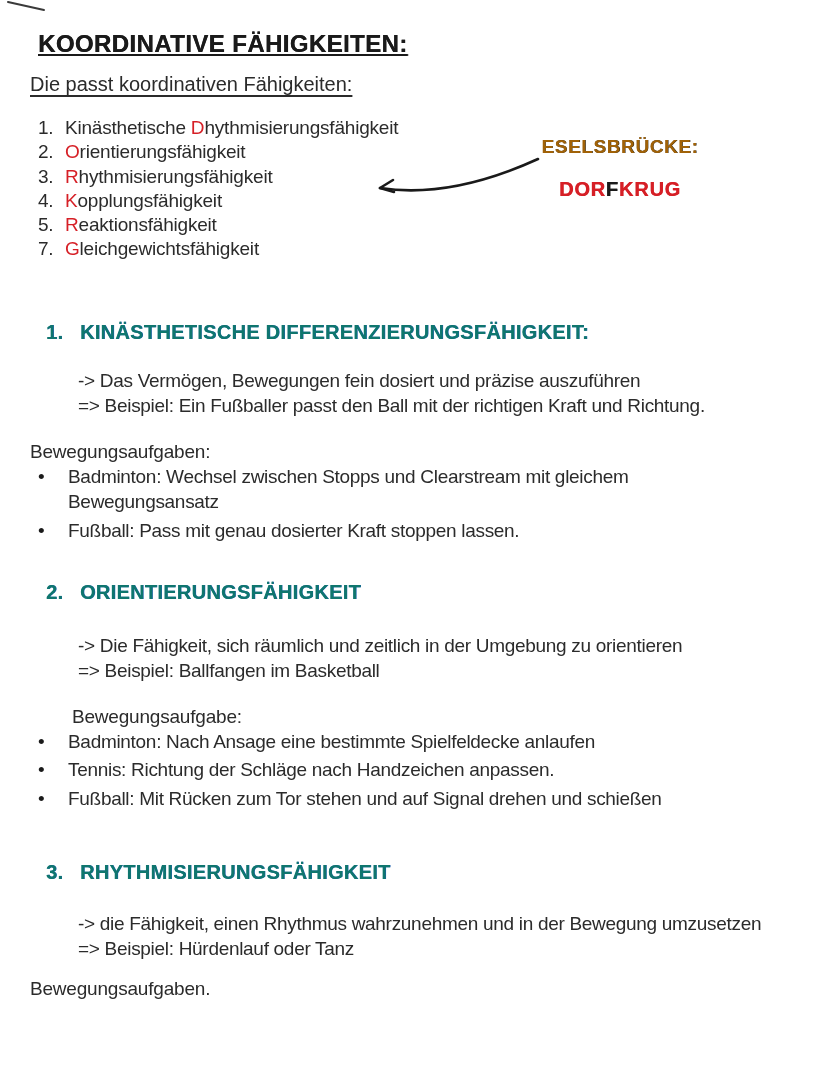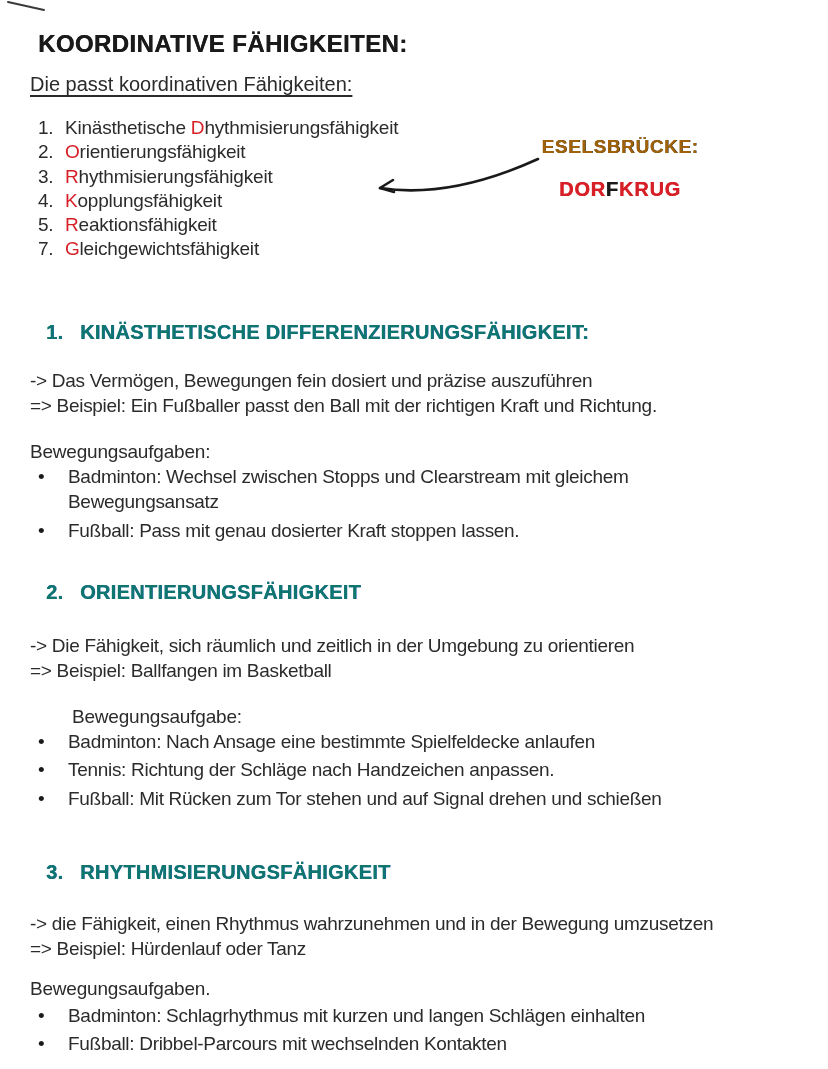--- a/index.html
+++ b/index.html
@@ -11,20 +11,21 @@
     font-family:"Liberation Sans",sans-serif;
     color:#2b2b2b;
   }
   
   .doc-title{
     position:absolute;left:38px;top:30px;
     font-size:24px;font-weight:bold;color:#1a1a1a;
     letter-spacing:0.4px;
     text-shadow:0.4px 0 0 #1a1a1a;
     white-space:nowrap;
+    text-decoration:underline;
   }
   .doc-subtitle{
     position:absolute;left:30px;top:73px;
     font-size:20px;color:#2b2b2b;
     text-decoration:underline;
     text-underline-offset:4px;
     text-decoration-thickness:1.5px;
     white-space:nowrap;
   }
   
@@ -64,21 +65,21 @@
     margin:16px;font-size:20px;line-height:26px;font-weight:bold;
     color:#0f766e;letter-spacing:0.3px;
     text-shadow:0.4px 0 0 #1d5fae;
     white-space:nowrap;
   }
   .sec-heading .num{display:inline-block;width:34px;}
   .sec-lines{font-size:19px;line-height:25px;letter-spacing:-0.3px;}
   .section-1 .sec-lines{margin-top:23px;}
   .section-2 .sec-lines{margin-top:28px;}
   .section-3 .sec-lines{margin-top:26px;}
-  .sec-line{white-space:nowrap;}
+  .sec-line{white-space:nowrap;margin-left:48px;}
   .tasks-label{font-size:19px;letter-spacing:-0.2px;line-height:25px;}
   .section-1 .tasks-label{margin-top:21px;}
   .section-2 .tasks-label{margin-top:21px;margin-left:42px;}
   .section-3 .tasks-label{margin-top:15px;margin-bottom:2px;}
   .tasks{
     margin:0;padding:0;list-style:none;
     font-size:19px;line-height:25.4px;letter-spacing:-0.3px;
   }
   .tasks li{
     position:relative;
@@ -151,19 +152,15 @@
     </ul>
   </div>
 
   <div class="section section-3">
     <h2 class="sec-heading"><span class="num">3.</span><span>RHYTHMISIERUNGSFÄHIGKEIT</span></h2>
     <div class="sec-lines">
       <div class="sec-line">-&gt; die Fähigkeit, einen Rhythmus wahrzunehmen und in der Bewegung umzusetzen</div>
       <div class="sec-line">=&gt; Beispiel: Hürdenlauf oder Tanz</div>
     </div>
     <div class="tasks-label">Bewegungsaufgaben.</div>
-    <ul class="tasks">
-      <li><span>Badminton: Schlagrhythmus mit kurzen und langen Schlägen einhalten</span></li>
-      <li><span>Fußball: Dribbel-Parcours mit wechselnden Kontakten</span></li>
-    </ul>
   </div>
 
 </div>
 
 </body></html>

